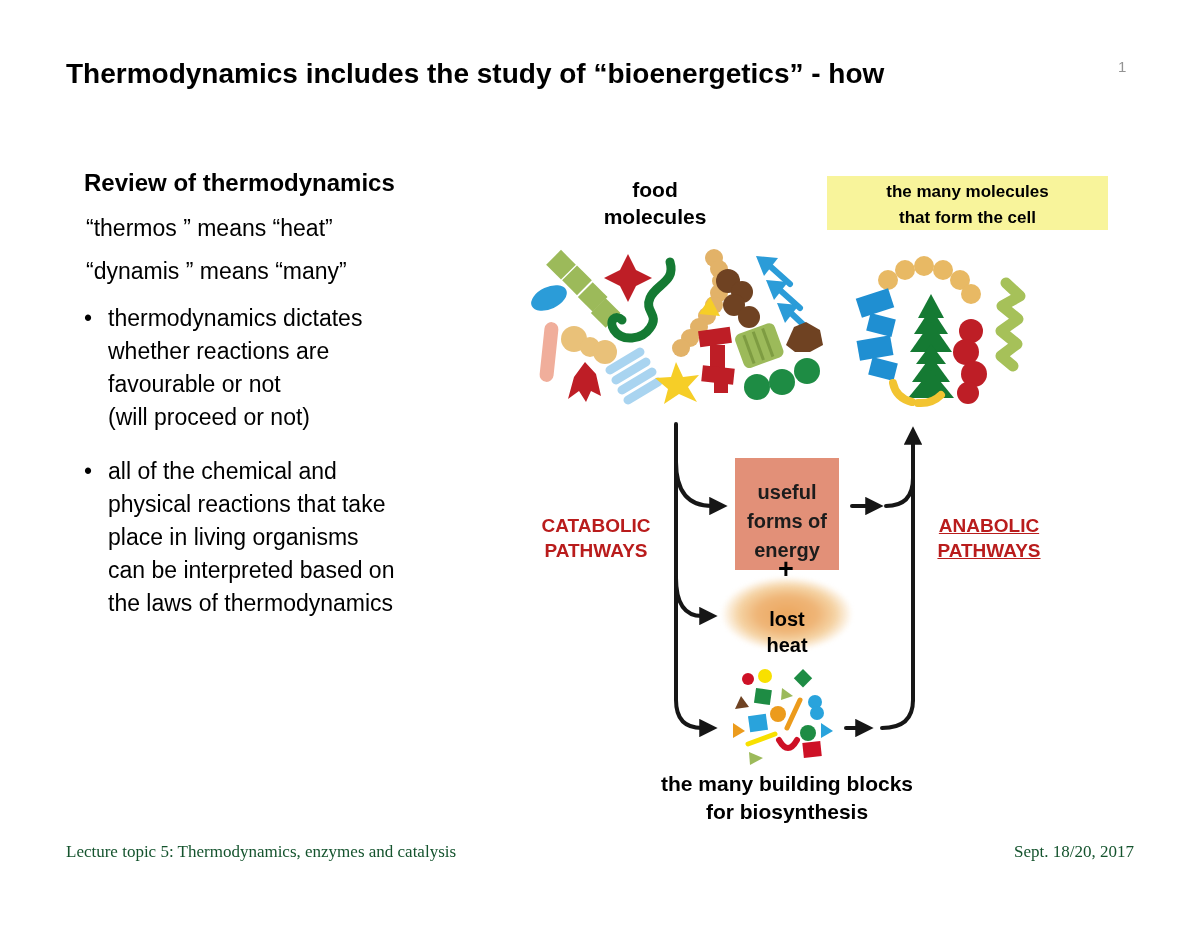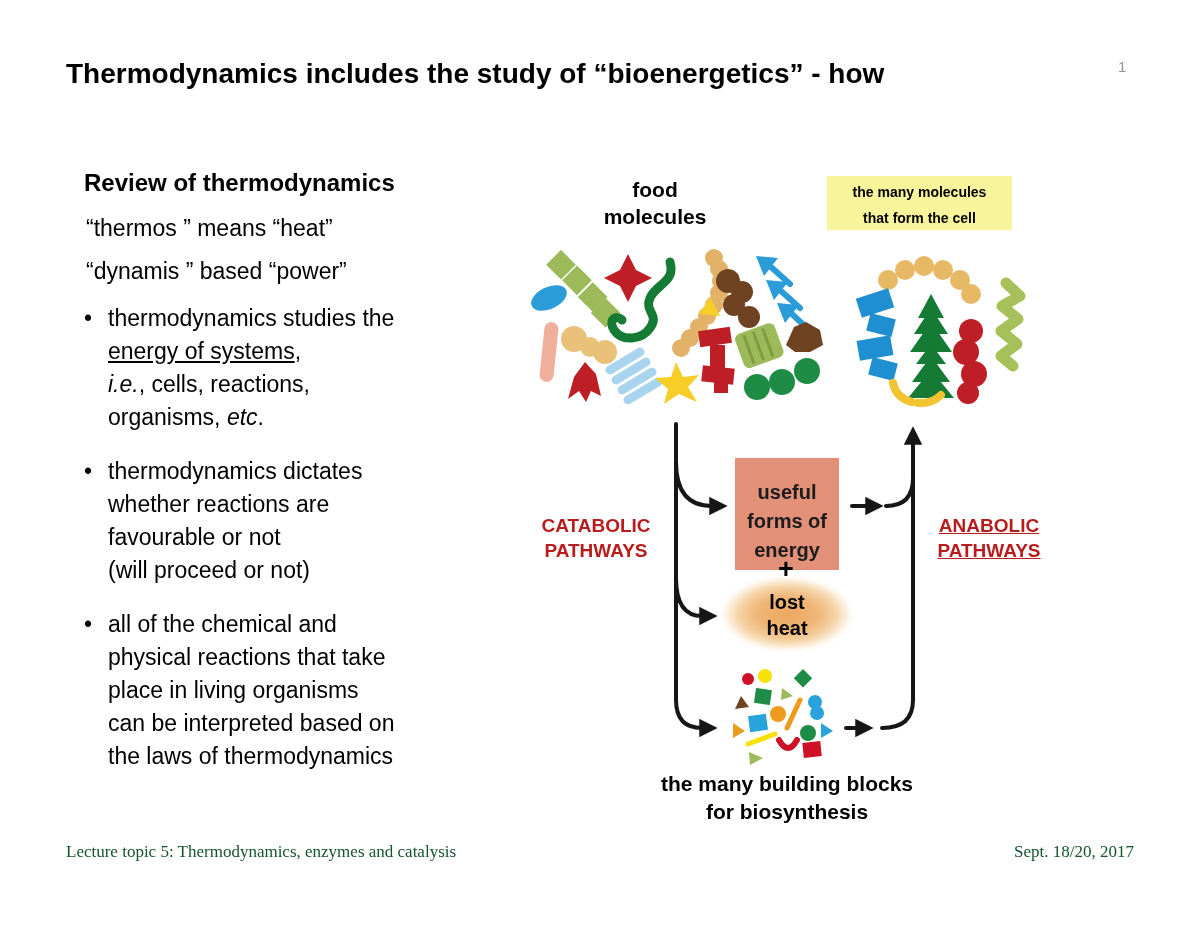--- a/index.html
+++ b/index.html
@@ -17,60 +17,54 @@
   .etym .term{}
   ul.bullets{list-style:none;margin:14px 0 0 0;padding:0;}
   ul.bullets li{position:relative;padding-left:24px;margin-bottom:21px;}
   ul.bullets li::before{content:"\2022";position:absolute;left:0;top:0;}
   .u{text-decoration:underline;}
   .i{font-style:italic;}
   .preline{white-space:pre-line;}
   
   .dlabel{font-weight:bold;text-align:center;white-space:pre-line;}
   .food-label{left:570px;top:176px;width:170px;font-size:21px;line-height:27px;}
-  .cell-box{left:827px;top:176px;width:185px;height:51px;background:#F8F49B;
-            font-size:14px;line-height:26px;padding-top:3px;}
+  .cell-box{left:827px;top:176px;width:281px;height:51px;background:#F8F49B;
+            font-size:17px;line-height:26px;padding-top:3px;}
   .pathway{font-size:19px;line-height:25px;color:#b91c1c;}
   .catabolic{left:530px;top:513px;width:132px;}
   .anabolic{left:925px;top:513px;width:128px;text-decoration:underline;}
   .useful-box{left:735px;top:458px;width:104px;height:92px;background:#E29078;
               font-size:20px;line-height:29px;color:#1c1c1c;padding-top:20px;}
   .plus{left:766px;top:554px;width:40px;font-size:27px;font-weight:bold;text-align:center;}
   .lostheat{left:728px;top:582px;width:118px;height:64px;}
   .heat-glow{position:absolute;left:-8px;top:-6px;right:-8px;bottom:-6px;border-radius:50%;
      background:radial-gradient(closest-side,#ECA75F 0%,#EFB577 45%,#F5D3A4 72%,rgba(255,255,255,0) 98%);
      filter:blur(2px);}
   .lostheat .txt{position:relative;font-size:20px;line-height:26px;font-weight:bold;
-     text-align:center;white-space:pre-line;padding-top:7px;}
+     text-align:center;white-space:pre-line;padding-top:24px;}
   .bb-caption{left:637px;top:770px;width:300px;font-size:21px;line-height:28px;}
   
   .footer{top:842px;font-family:"Liberation Serif", serif;font-size:17px;color:#14532d;}
   .footer-left{left:66px;}
   .footer-right{right:66px;text-align:left;}
   svg{position:absolute;left:520px;top:150px;}
 </style>
 </head>
 <body>
 
 <div class="abs title">
   <div>Thermodynamics includes the study of “bioenergetics” - how</div>
 </div>
 <div class="abs pagenum">1</div>
 
 <div class="abs leftpanel">
   <h2>Review of thermodynamics</h2>
   <div class="etym"><span class="term">“thermos ”</span><span> means “heat”</span></div>
-  <div class="etym"><span class="term">“dynamis ”</span><span> based “power”</span></div>
+  <div class="etym"><span class="term">“dynamis ”</span><span> means “many”</span></div>
   <ul class="bullets">
-    <li>
-      <span>thermodynamics studies the</span><br>
-      <span class="u">energy of systems</span><span>,</span><br>
-      <span class="i">i.e.</span><span>, cells, reactions,</span><br>
-      <span>organisms, </span><span class="i">etc</span><span>.</span>
-    </li>
     <li class="preline">thermodynamics dictates
 whether reactions are
 favourable or not
 (will proceed or not)</li>
     <li class="preline">all of the chemical and
 physical reactions that take
 place in living organisms
 can be interpreted based on
 the laws of thermodynamics</li>
   </ul>

